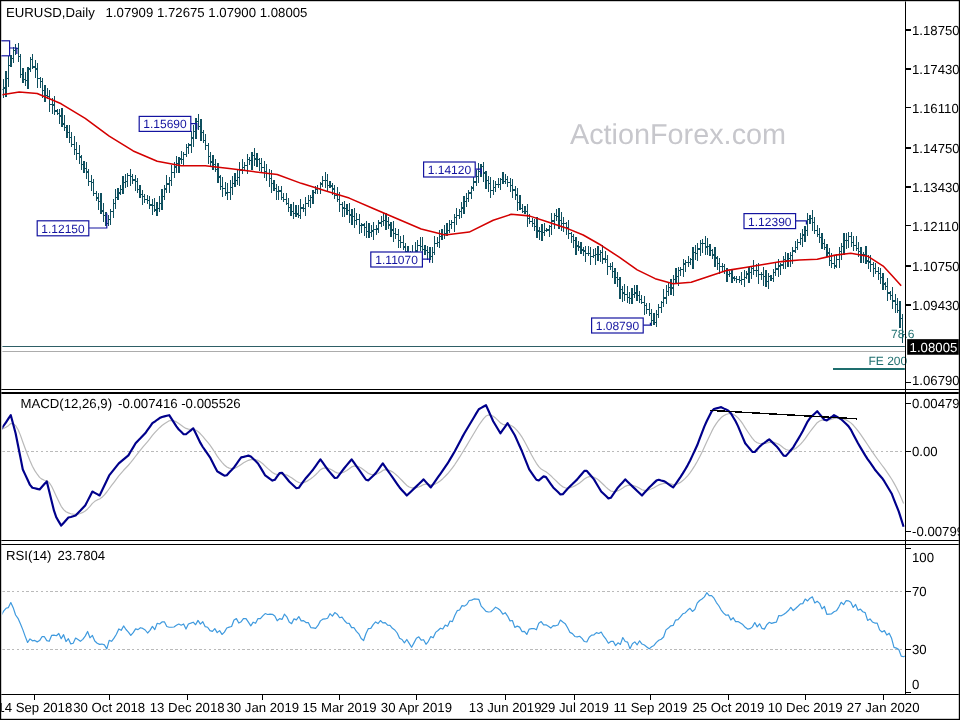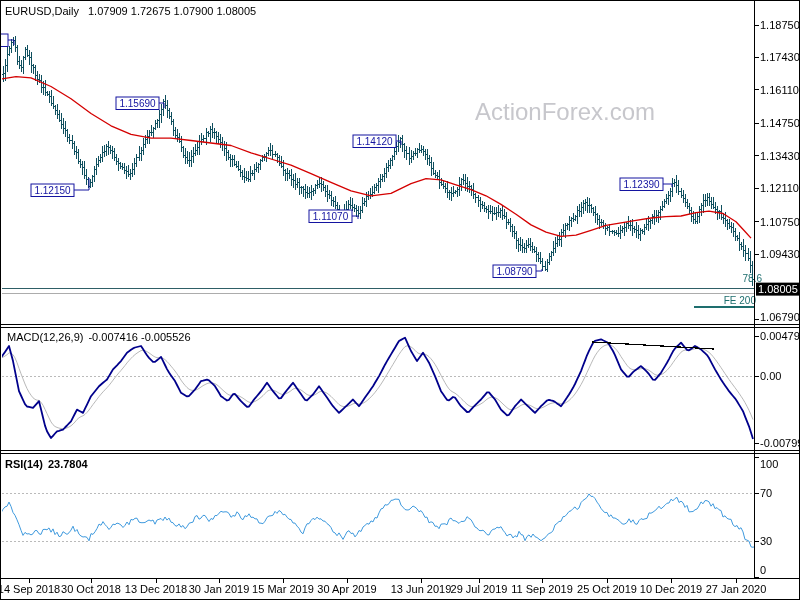--- a/index.html
+++ b/index.html
@@ -1251,19 +1251,19 @@
       <line x1="606" y1="577.5" x2="606" y2="582" stroke="#000" stroke-width="1" shape-rendering="crispEdges"></line>
       <text x="606" y="592" text-anchor="middle" font-size="11" fill="#000">25 Oct 2019</text>
       <line x1="670" y1="577.5" x2="670" y2="582" stroke="#000" stroke-width="1" shape-rendering="crispEdges"></line>
       <text x="670" y="592" text-anchor="middle" font-size="11" fill="#000">10 Dec 2019</text>
       <line x1="735" y1="577.5" x2="735" y2="582" stroke="#000" stroke-width="1" shape-rendering="crispEdges"></line>
       <text x="735" y="592" text-anchor="middle" font-size="11" fill="#000">27 Jan 2020</text>
     </svg>
   <div class="hdr" style="left:4px;top:4px;">
     <span>EURUSD,Daily</span><span class="q">1.07909 1.72675 1.07900 1.08005</span>
   </div>
-  <div class="hdr" style="left:6px;top:330px;">
+  <div class="hdr" style="left:16px;top:330px;">
     <span>MACD(12,26,9)</span><span class="q" style="margin-left:5px;">-0.007416 -0.005526</span>
   </div>
-  <div class="hdr" style="left:4px;top:457px;font-weight:bold;">
+  <div class="hdr" style="left:4px;top:457px;">
     <span>RSI(14)</span><span class="q" style="margin-left:5px;">23.7804</span>
   </div>
 </div>
 
 </body></html>

